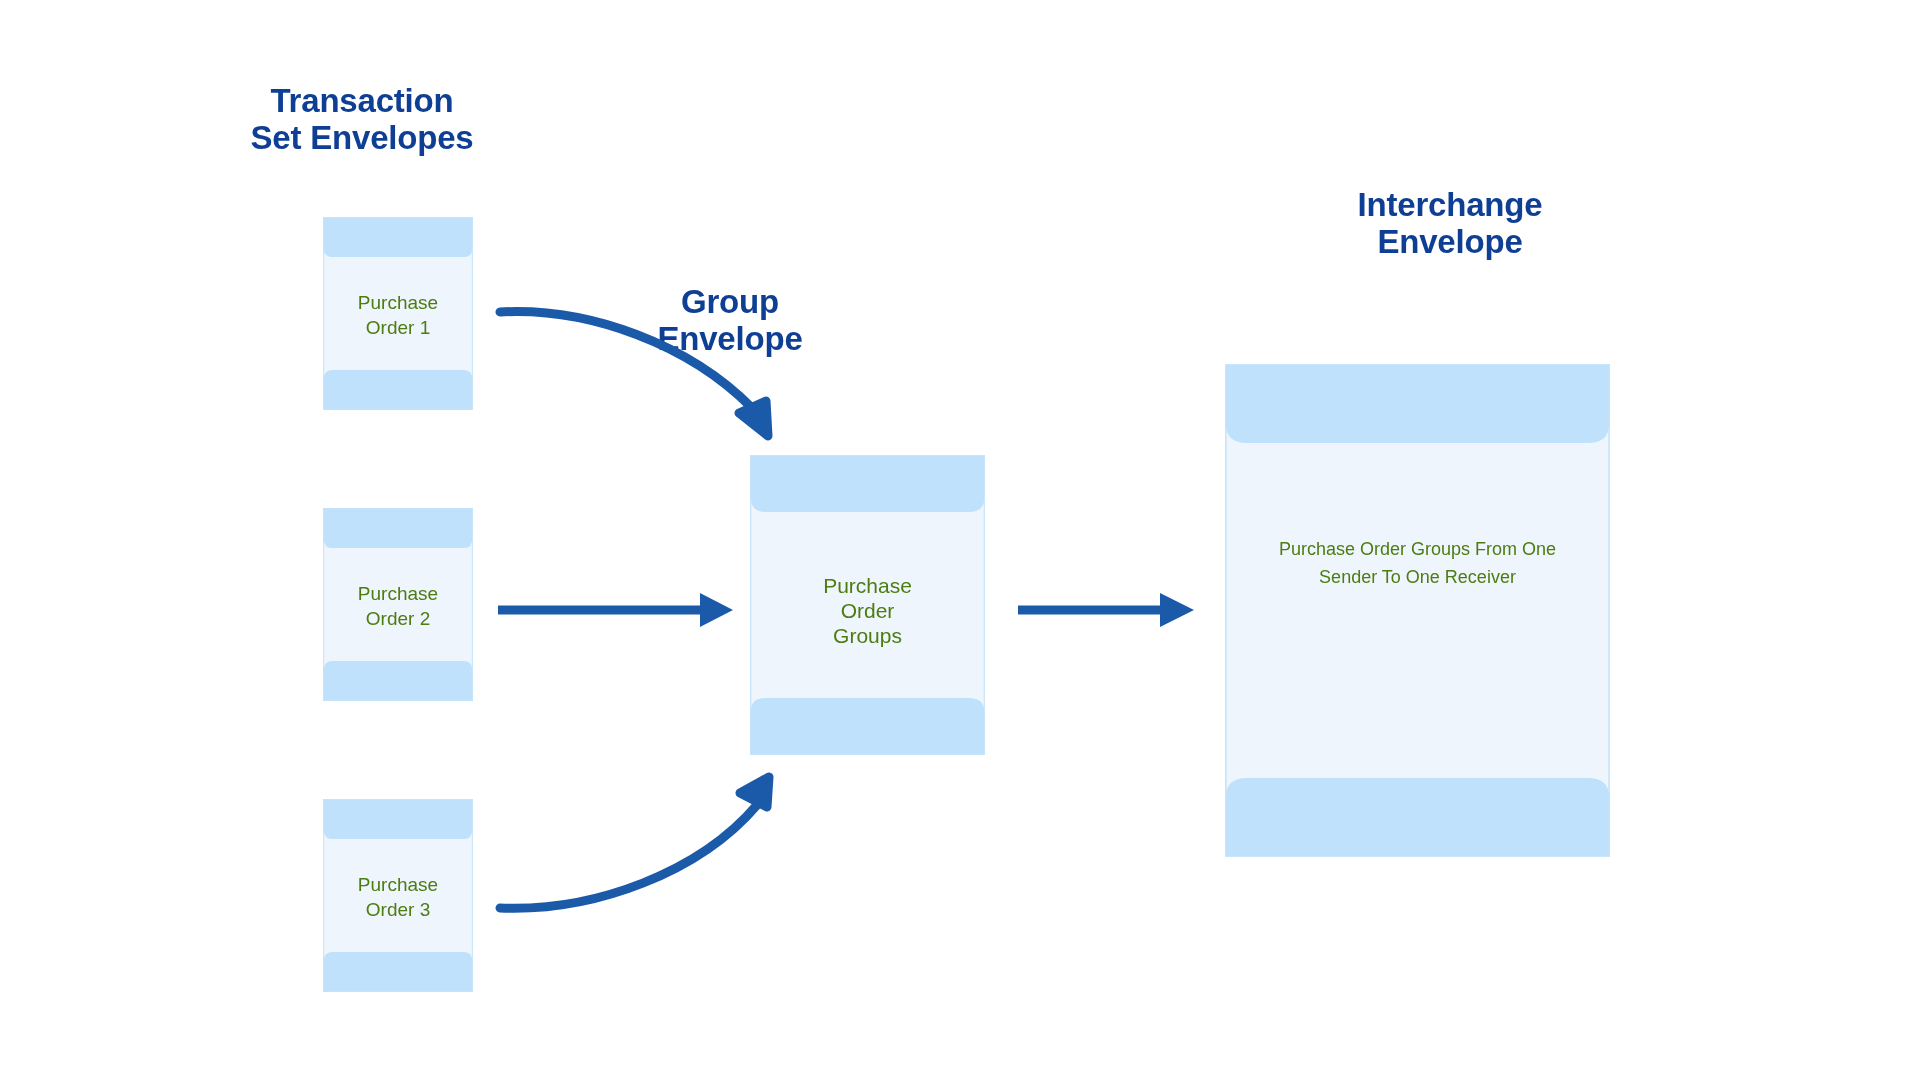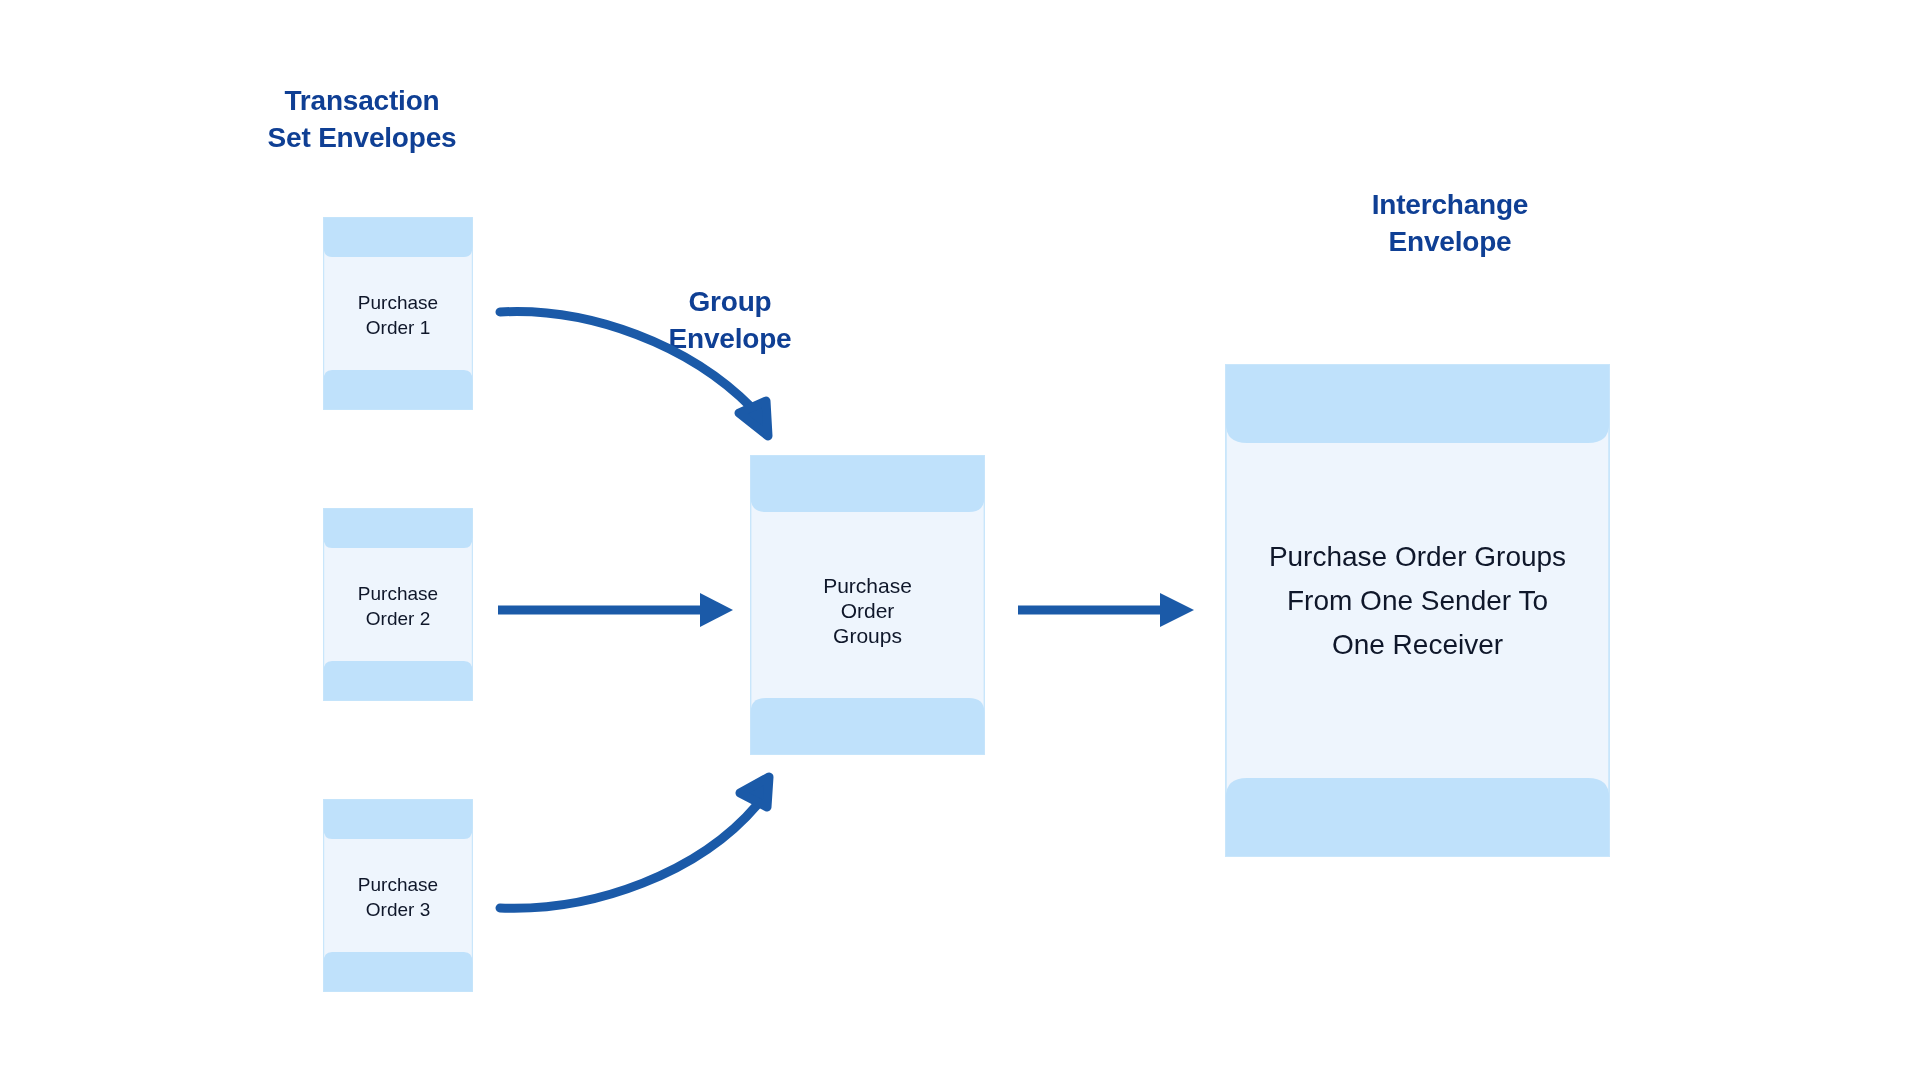--- a/index.html
+++ b/index.html
@@ -24,21 +24,21 @@
     width: 1920px;
     height: 1081px;
   }
 
   
   .section-heading {
     position: absolute;
     color: #0f3f94;
     font-family: "Liberation Sans", sans-serif;
     font-weight: bold;
-    font-size: 28px;
+    font-size: 33px;
     line-height: 37px;
     letter-spacing: -0.2px;
     text-align: center;
     white-space: pre-line;
     user-select: none;
   }
 
   #heading-transaction-set {
     left: 222px;
     top: 82px;
@@ -69,21 +69,21 @@
     display: block;
     width: 100%;
     height: 100%;
     overflow: visible;
   }
   .envelope-label {
     position: absolute;
     left: 0;
     width: 100%;
     text-align: center;
-    color: #0f172a;
+    color: #4d7c0f;
     font-family: "Liberation Sans", sans-serif;
     font-weight: normal;
     white-space: pre-line;
     user-select: none;
     pointer-events: none;
   }
 
   .envelope-small { width: 150px; height: 193px; }
   .envelope-small .envelope-label {
     font-size: 19px;
@@ -107,22 +107,22 @@
     top: 118px;
   }
 
   #envelope-interchange {
     left: 1225px;
     top: 364px;
     width: 385px;
     height: 493px;
   }
   #envelope-interchange .envelope-label {
-    font-size: 28px;
-    line-height: 44px;
+    font-size: 18px;
+    line-height: 28px;
     top: 171px;
     padding: 0 34px;
     width: auto;
     box-sizing: border-box;
   }
 
   
   .arrow-layer {
     position: absolute;
     left: 0;

